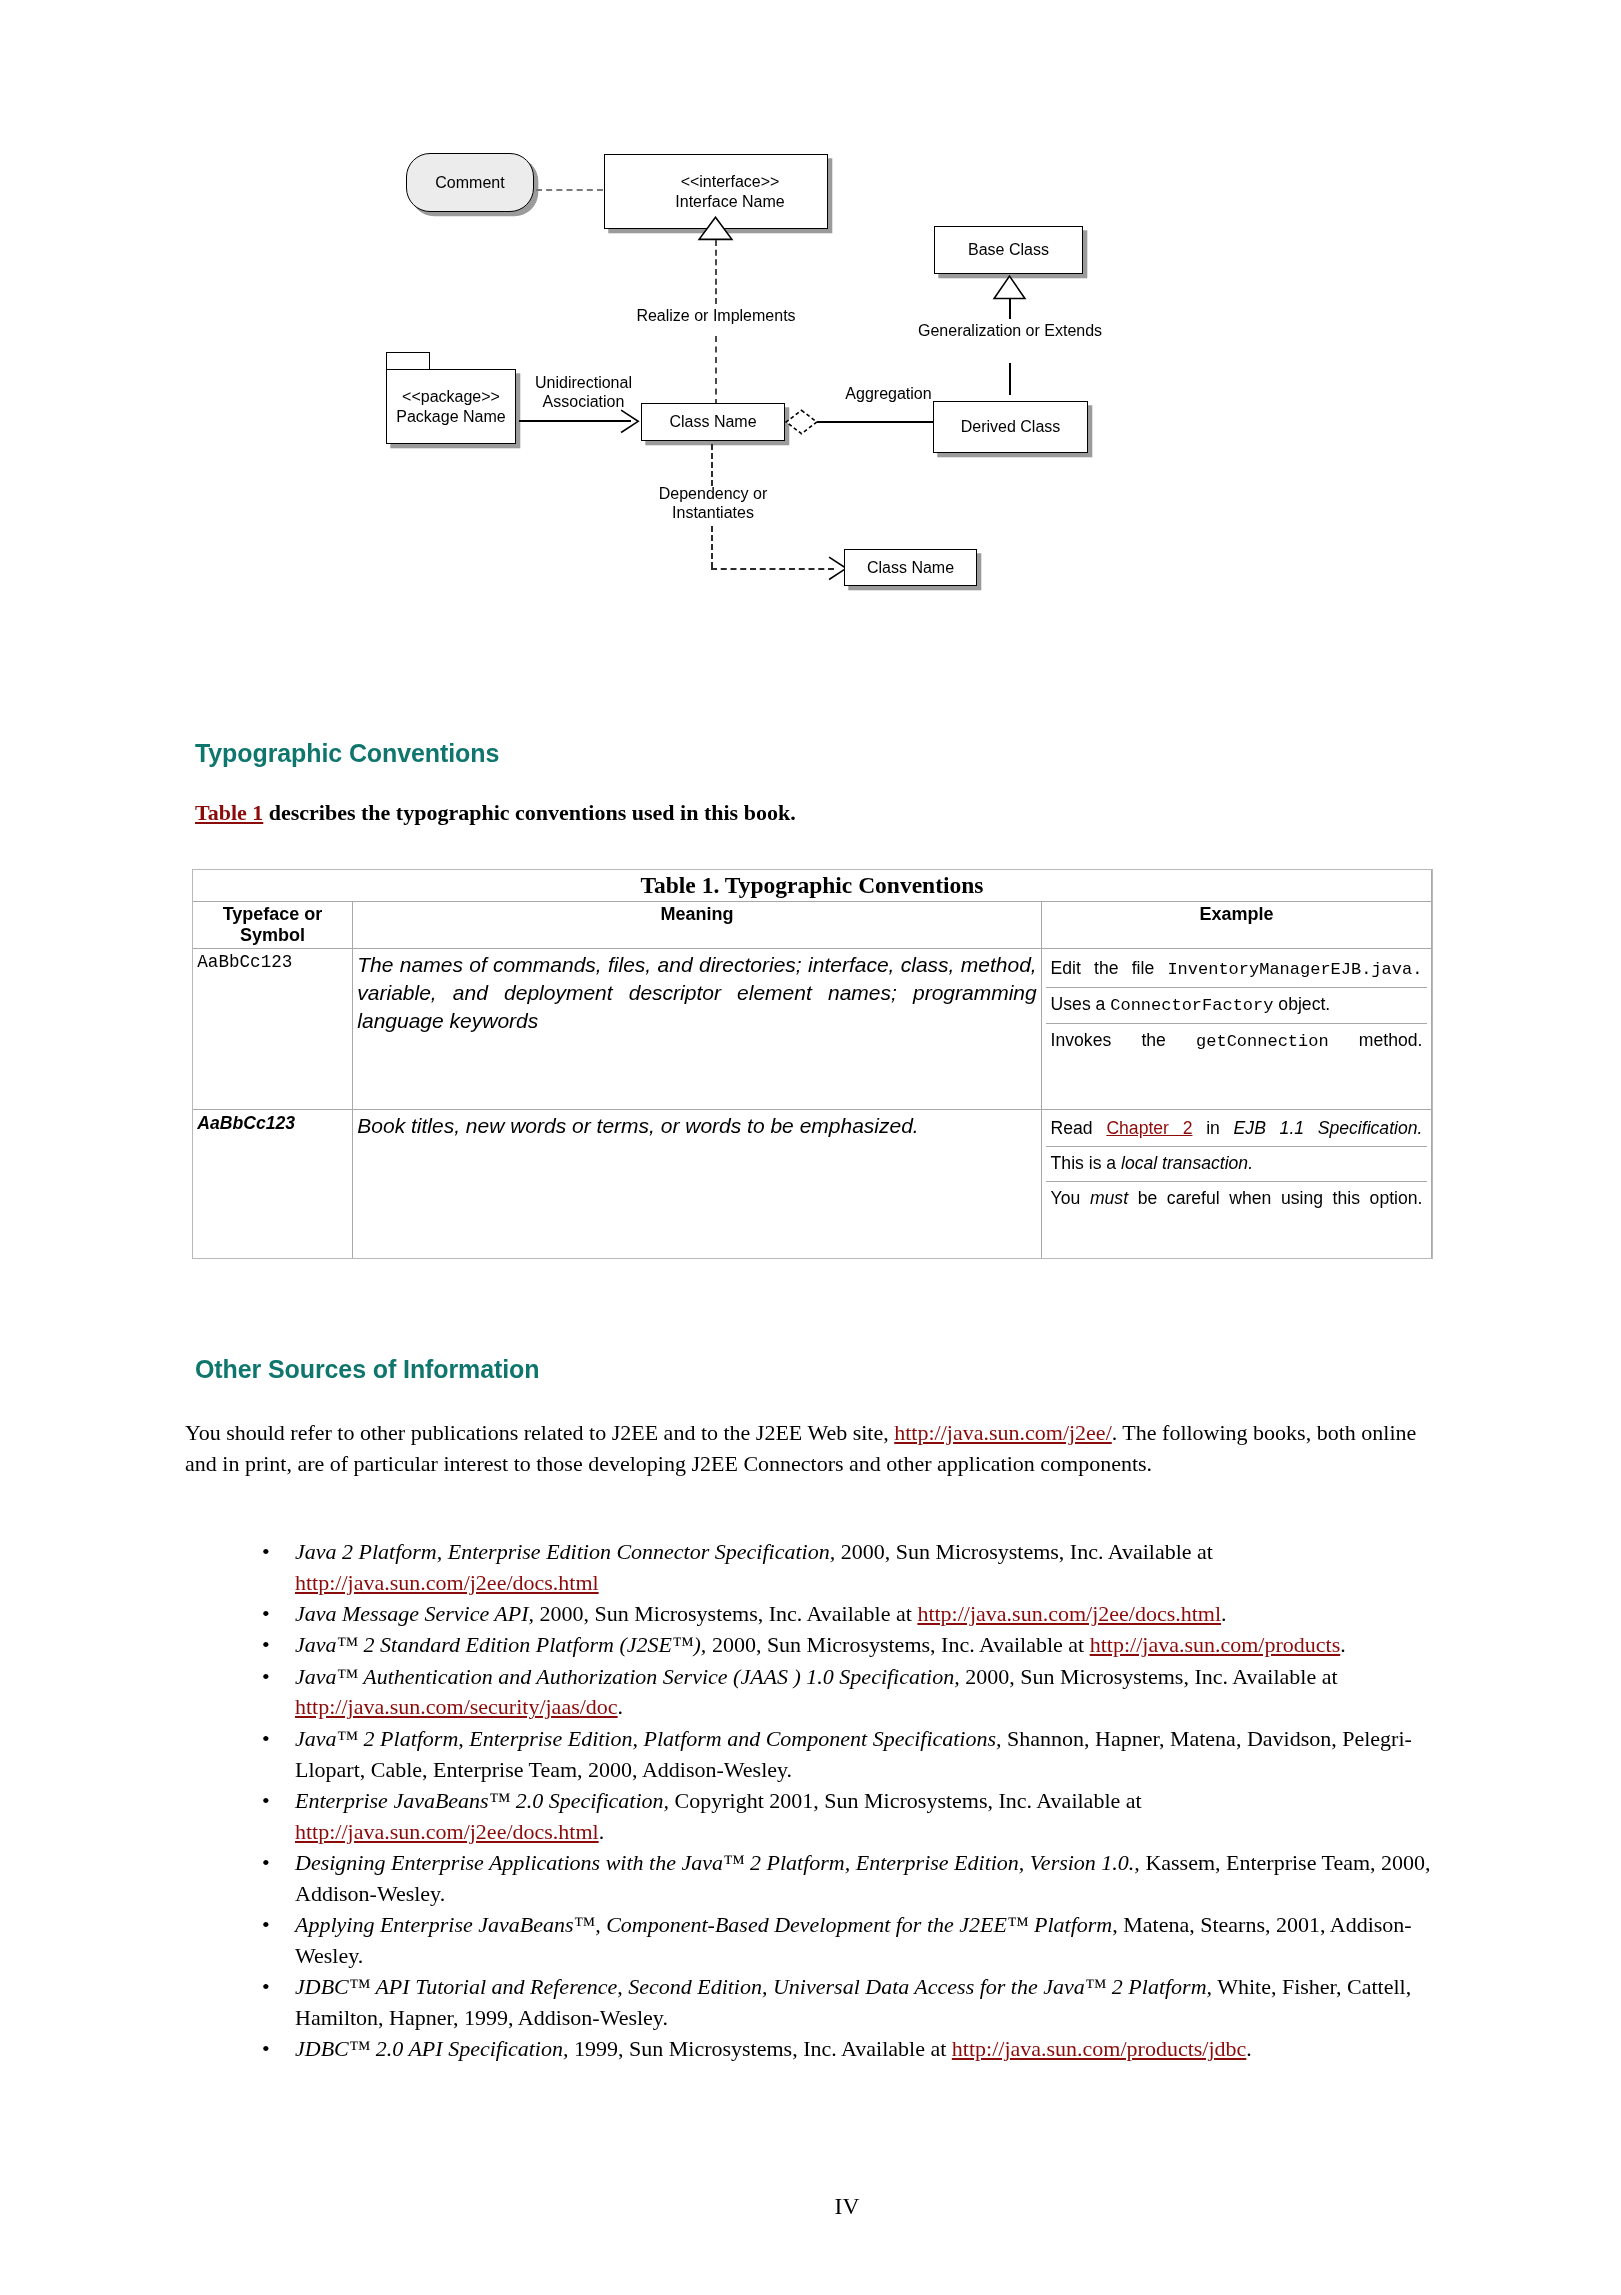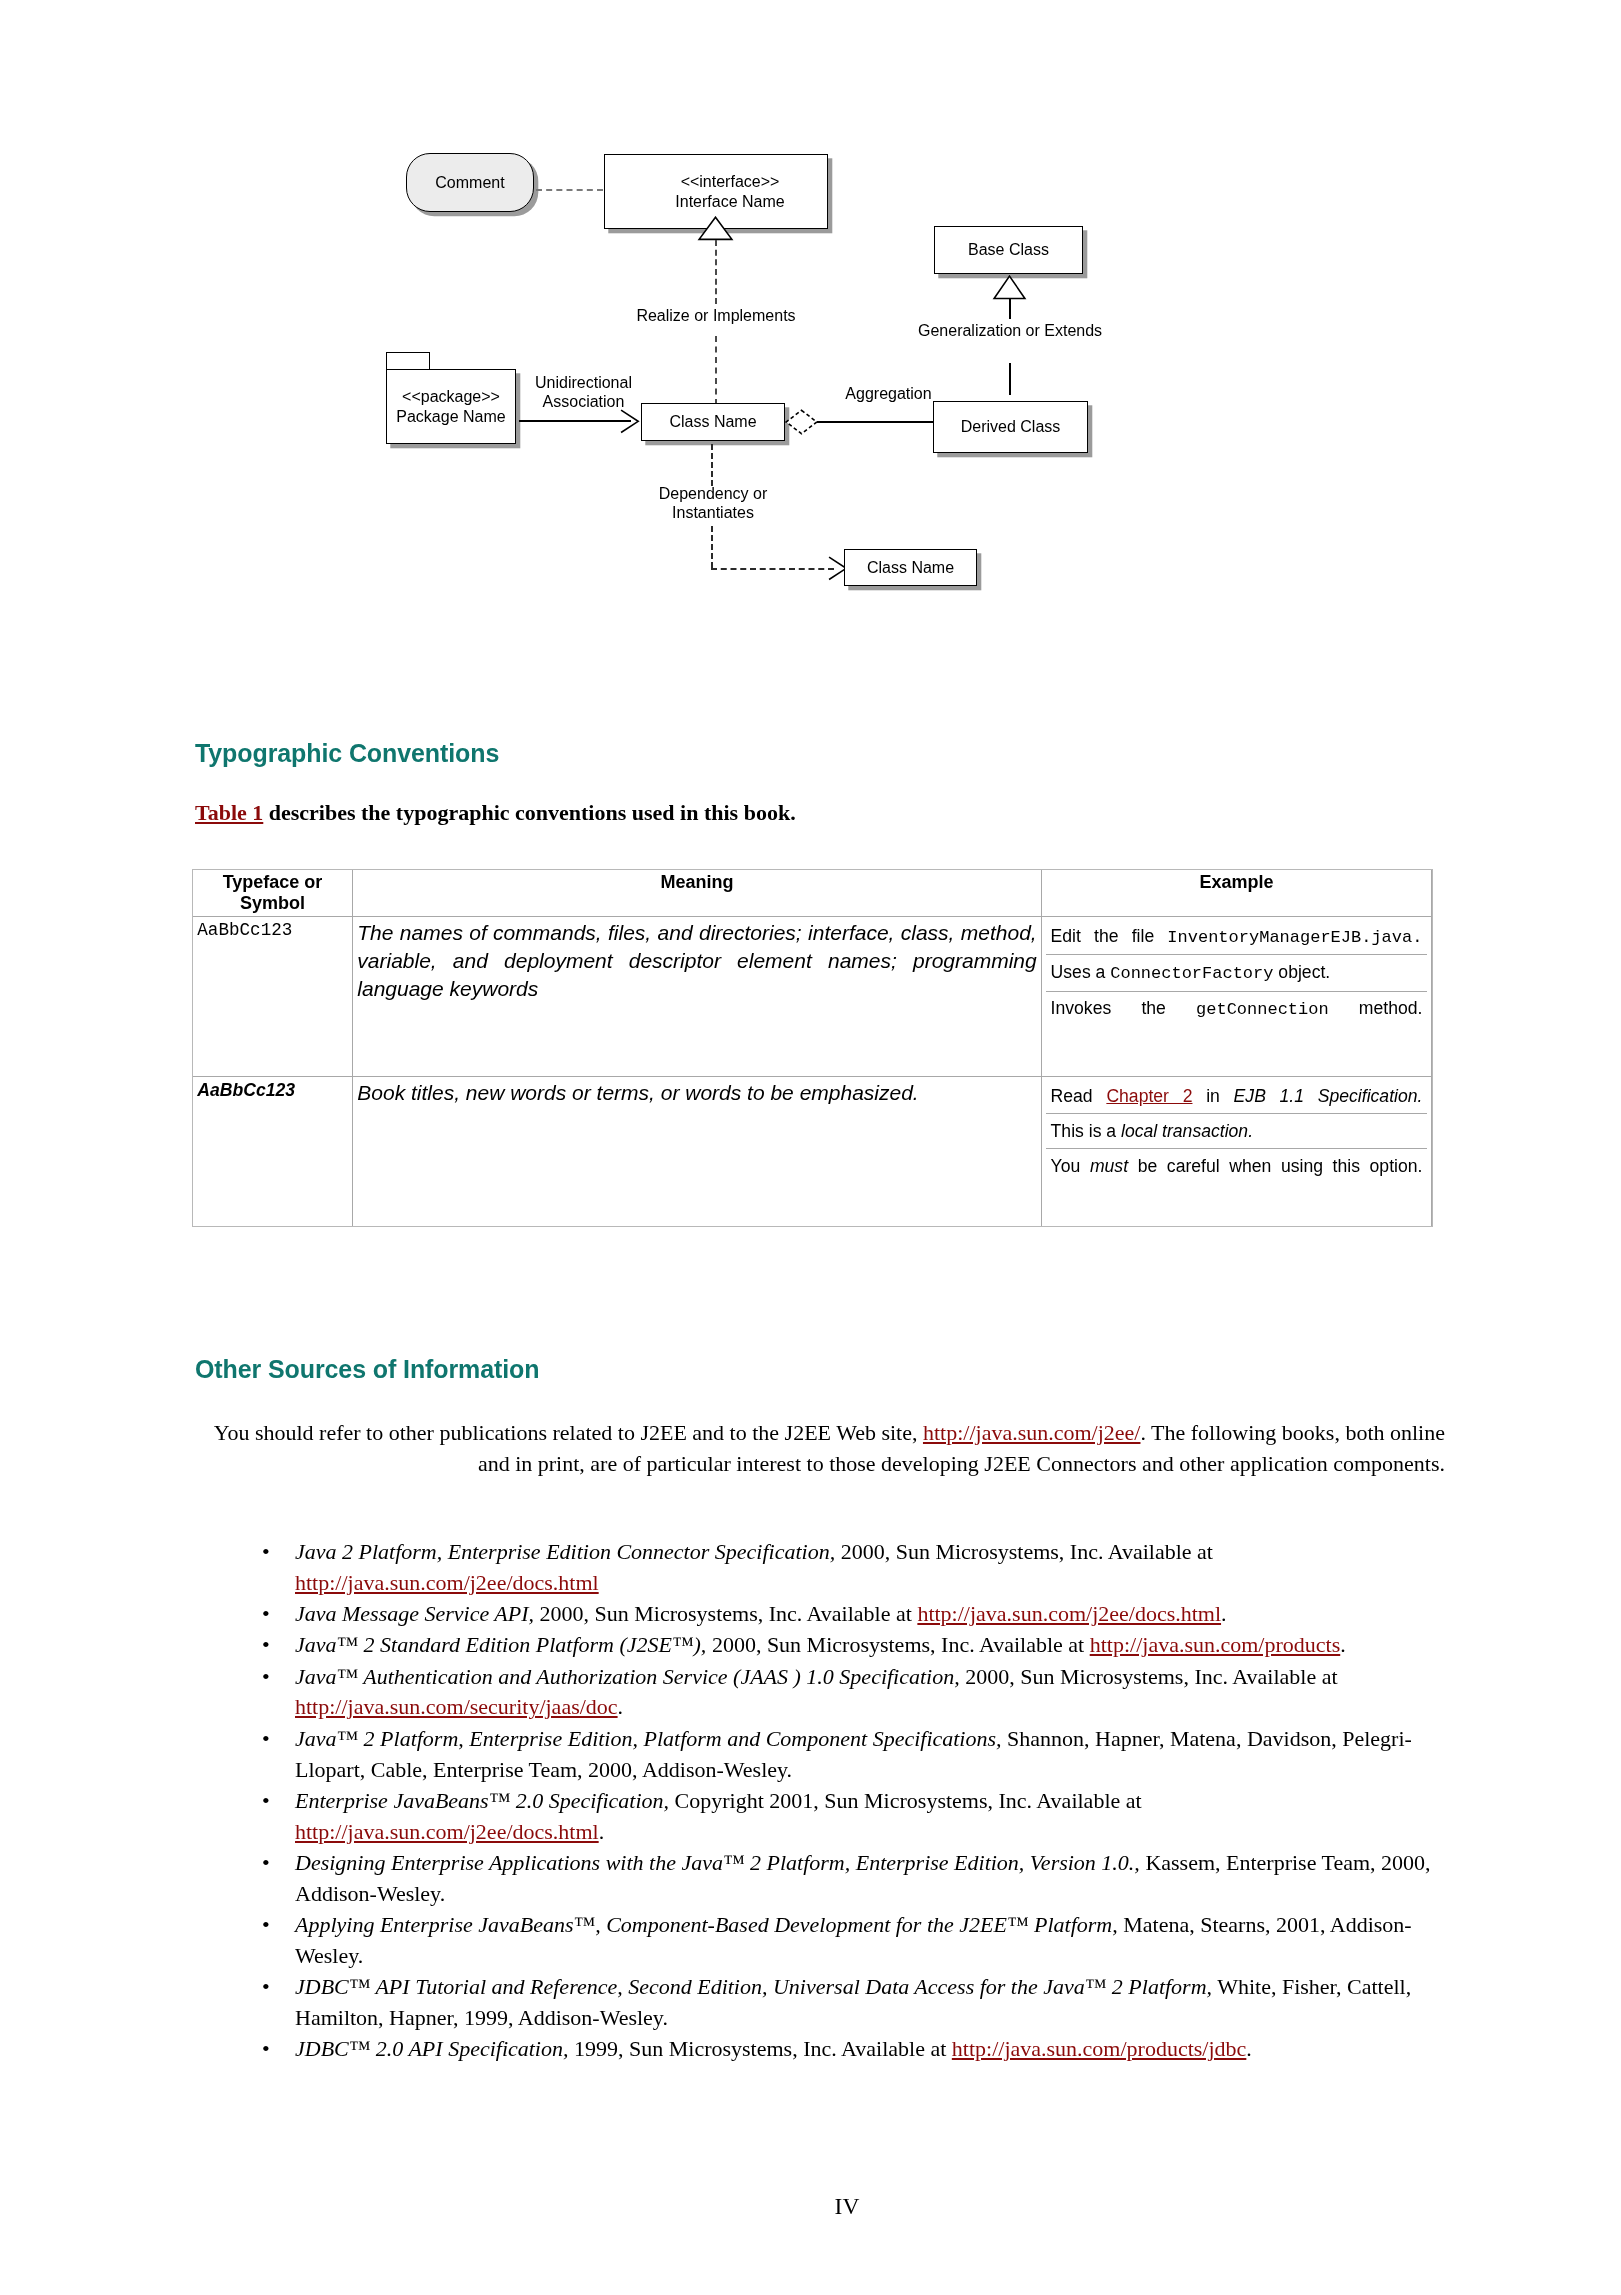--- a/index.html
+++ b/index.html
@@ -313,20 +313,23 @@
   </div>
 
   <div class="conv-table-wrap">
     <table class="conv">
       <colgroup>
         <col style="width:160px">
         <col style="width:689px">
         <col style="width:390px">
       </colgroup>
       <tbody>
+          <tr>
+        <td class="caption-cell last" colspan="3">Table 1. Typographic Conventions</td>
+      </tr>
       <tr>
         <th class="hdr">
           <div>Typeface or</div>
           <div>Symbol</div>
         </th>
         <th class="hdr">Meaning</th>
         <th class="hdr last">Example</th>
       </tr>
 
       <tr>
@@ -359,21 +362,21 @@
             <span>You </span><span class="ital">must</span><span> be careful when using this option.</span>
           </div>
         </td>
       </tr>
     </tbody>
       </table>
   </div>
 
   <div class="h2" style="left:195px; top:1355px;">Other Sources of Information</div>
 
-  <div class="para" style="left:206px; top:1417px; width:1239px; text-align:right;">
+  <div class="para" style="left:185px; top:1417px; width:1239px; text-align:left;">
     <span>You should refer to other publications related to J2EE and to the J2EE Web site, </span><a href="#" class="link">http://java.sun.com/j2ee/</a><span>. The following books, both online and in print, are of particular interest to those developing J2EE Connectors and other application components.</span>
   </div>
 
   <div class="bullets">
     <ul>
       <li>
         <span class="bullet">•</span>
         <span class="ital">Java 2 Platform, Enterprise Edition Connector Specification,</span><span> 2000, Sun Microsystems, Inc. Available at </span><a href="#" class="link">http://java.sun.com/j2ee/docs.html</a><span></span>
       </li>
       <li>

